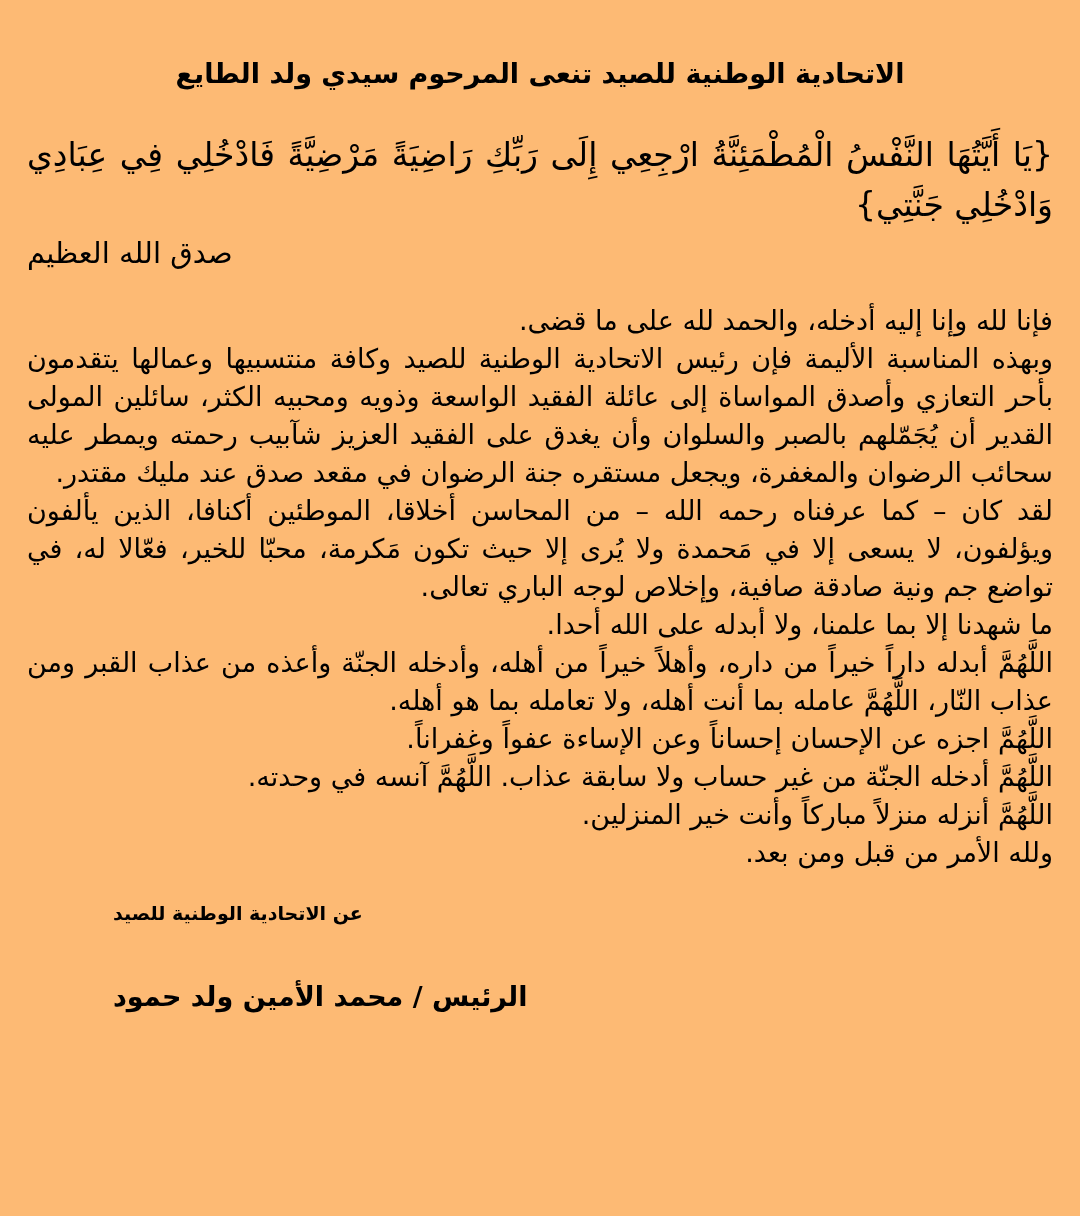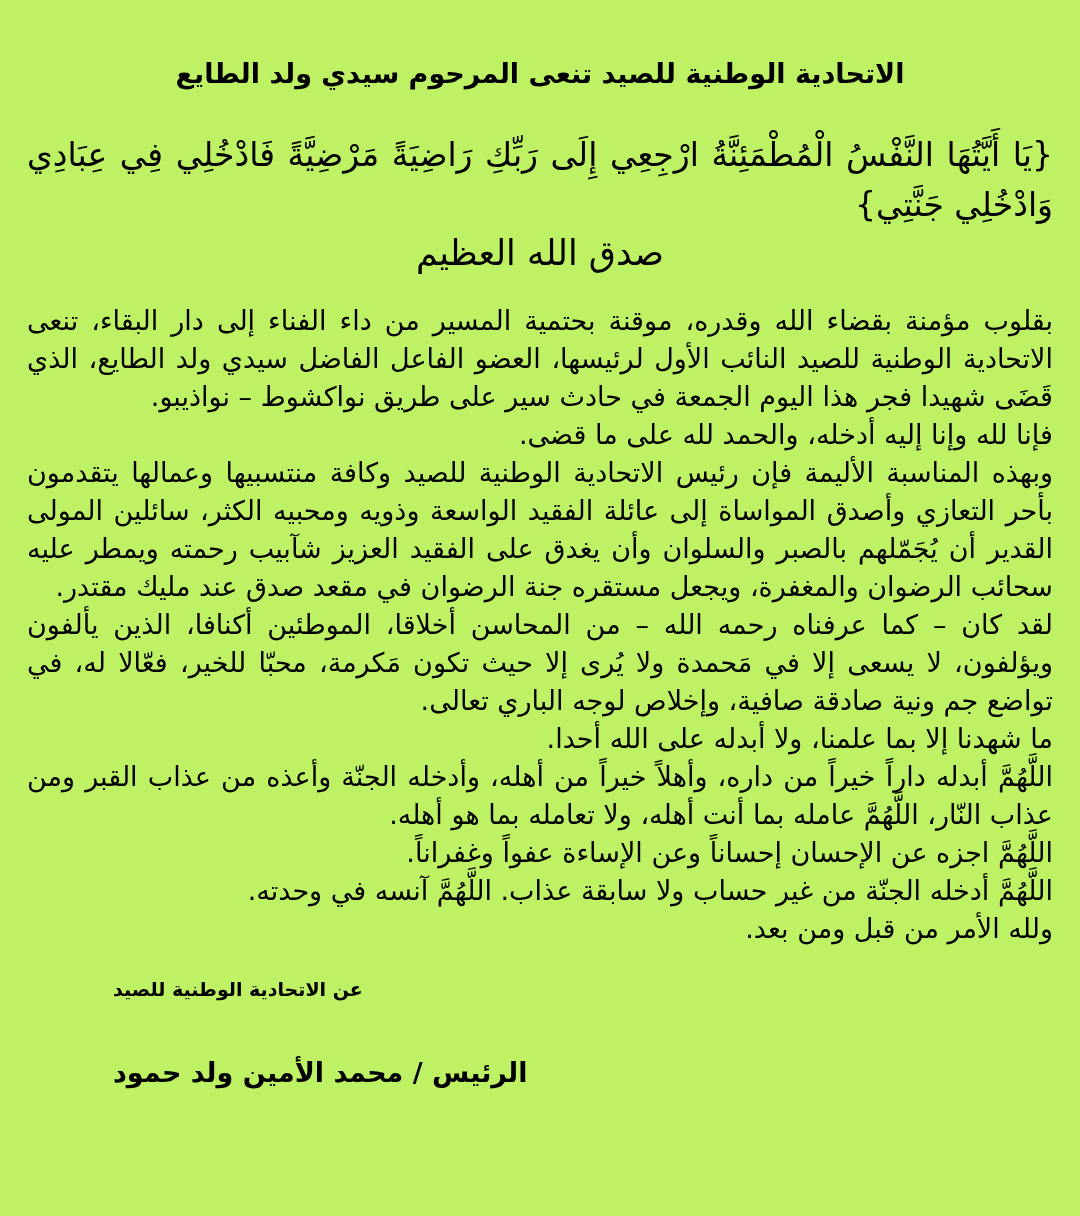--- a/index.html
+++ b/index.html
@@ -5,43 +5,43 @@
   html, body {
     margin: 0;
     padding: 0;
     background: #ffffff;
   }
   .page {
     position: relative;
     width: 1080px;
     height: 1216px;
     box-sizing: border-box;
-    background: #bef264;
+    background: #fdba74;
     color: #000000;
     direction: rtl;
     padding: 52px 27px 0 27px;
     overflow: hidden;
     font-family: "DejaVu Sans", sans-serif;
   }
   .doc-title {
     font-size: 27px;
     font-weight: bold;
     text-align: center;
     line-height: 44px;
     margin: 0 0 34px 0;
   }
   .verse {
     font-size: 33px;
     line-height: 50px;
     text-align: justify;
     margin: 0;
   }
   .verse-attribution {
-    font-size: 35px;
-    text-align: center;
+    font-size: 29px;
+    text-align: left;
     line-height: 46px;
     margin: 0 0 26px 0;
   }
   .body-block {
     margin: 0;
   }
   .body-paragraph {
     font-size: 27px;
     line-height: 38px;
     text-align: justify;
@@ -87,28 +87,28 @@
 
 <div class="page">
 
   <h1 class="doc-title">الاتحادية الوطنية للصيد تنعى المرحوم سيدي ولد الطايع</h1>
 
   <p class="verse">{يَا أَيَّتُهَا النَّفْسُ الْمُطْمَئِنَّةُ ارْجِعِي إِلَى رَبِّكِ رَاضِيَةً مَرْضِيَّةً فَادْخُلِي فِي عِبَادِي وَادْخُلِي جَنَّتِي}</p>
 
   <p class="verse-attribution">صدق الله العظيم</p>
 
   <div class="body-block">
-    <p class="body-paragraph">بقلوب مؤمنة بقضاء الله وقدره، موقنة بحتمية المسير من داء الفناء إلى دار البقاء، تنعى الاتحادية الوطنية للصيد النائب الأول لرئيسها، العضو الفاعل الفاضل سيدي ولد الطايع، الذي قَضَى شهيدا فجر هذا اليوم الجمعة في حادث سير على طريق نواكشوط – نواذيبو.</p>
     <p class="body-paragraph">فإنا لله وإنا إليه أدخله، والحمد لله على ما قضى.</p>
     <p class="body-paragraph">وبهذه المناسبة الأليمة فإن رئيس الاتحادية الوطنية للصيد وكافة منتسبيها وعمالها يتقدمون بأحر التعازي وأصدق المواساة إلى عائلة الفقيد الواسعة وذويه ومحبيه الكثر، سائلين المولى القدير أن يُجَمّلهم بالصبر والسلوان وأن يغدق على الفقيد العزيز شآبيب رحمته ويمطر عليه سحائب الرضوان والمغفرة، ويجعل مستقره جنة الرضوان في مقعد صدق عند مليك مقتدر.</p>
     <p class="body-paragraph">لقد كان – كما عرفناه رحمه الله – من المحاسن أخلاقا، الموطئين أكنافا، الذين يألفون ويؤلفون، لا يسعى إلا في مَحمدة ولا يُرى إلا حيث تكون مَكرمة، محبّا للخير، فعّالا له، في تواضع جم ونية صادقة صافية، وإخلاص لوجه الباري تعالى.</p>
     <p class="body-paragraph">ما شهدنا إلا بما علمنا، ولا أبدله على الله أحدا.</p>
     <p class="body-paragraph">اللَّهُمَّ أبدله داراً خيراً من داره، وأهلاً خيراً من أهله، وأدخله الجنّة وأعذه من عذاب القبر ومن عذاب النّار، اللَّهُمَّ عامله بما أنت أهله، ولا تعامله بما هو أهله.</p>
     <p class="body-paragraph">اللَّهُمَّ اجزه عن الإحسان إحساناً وعن الإساءة عفواً وغفراناً.</p>
     <p class="body-paragraph">اللَّهُمَّ أدخله الجنّة من غير حساب ولا سابقة عذاب. اللَّهُمَّ آنسه في وحدته.</p>
+    <p class="body-paragraph">اللَّهُمَّ أنزله منزلاً مباركاً وأنت خير المنزلين.</p>
     <p class="body-paragraph">ولله الأمر من قبل ومن بعد.</p>
   </div>
 
   <p class="signature-org">عن الاتحادية الوطنية للصيد</p>
 
   <p class="signature-name">الرئيس / محمد الأمين ولد حمود</p>
 
 </div>
 
 </body></html>

